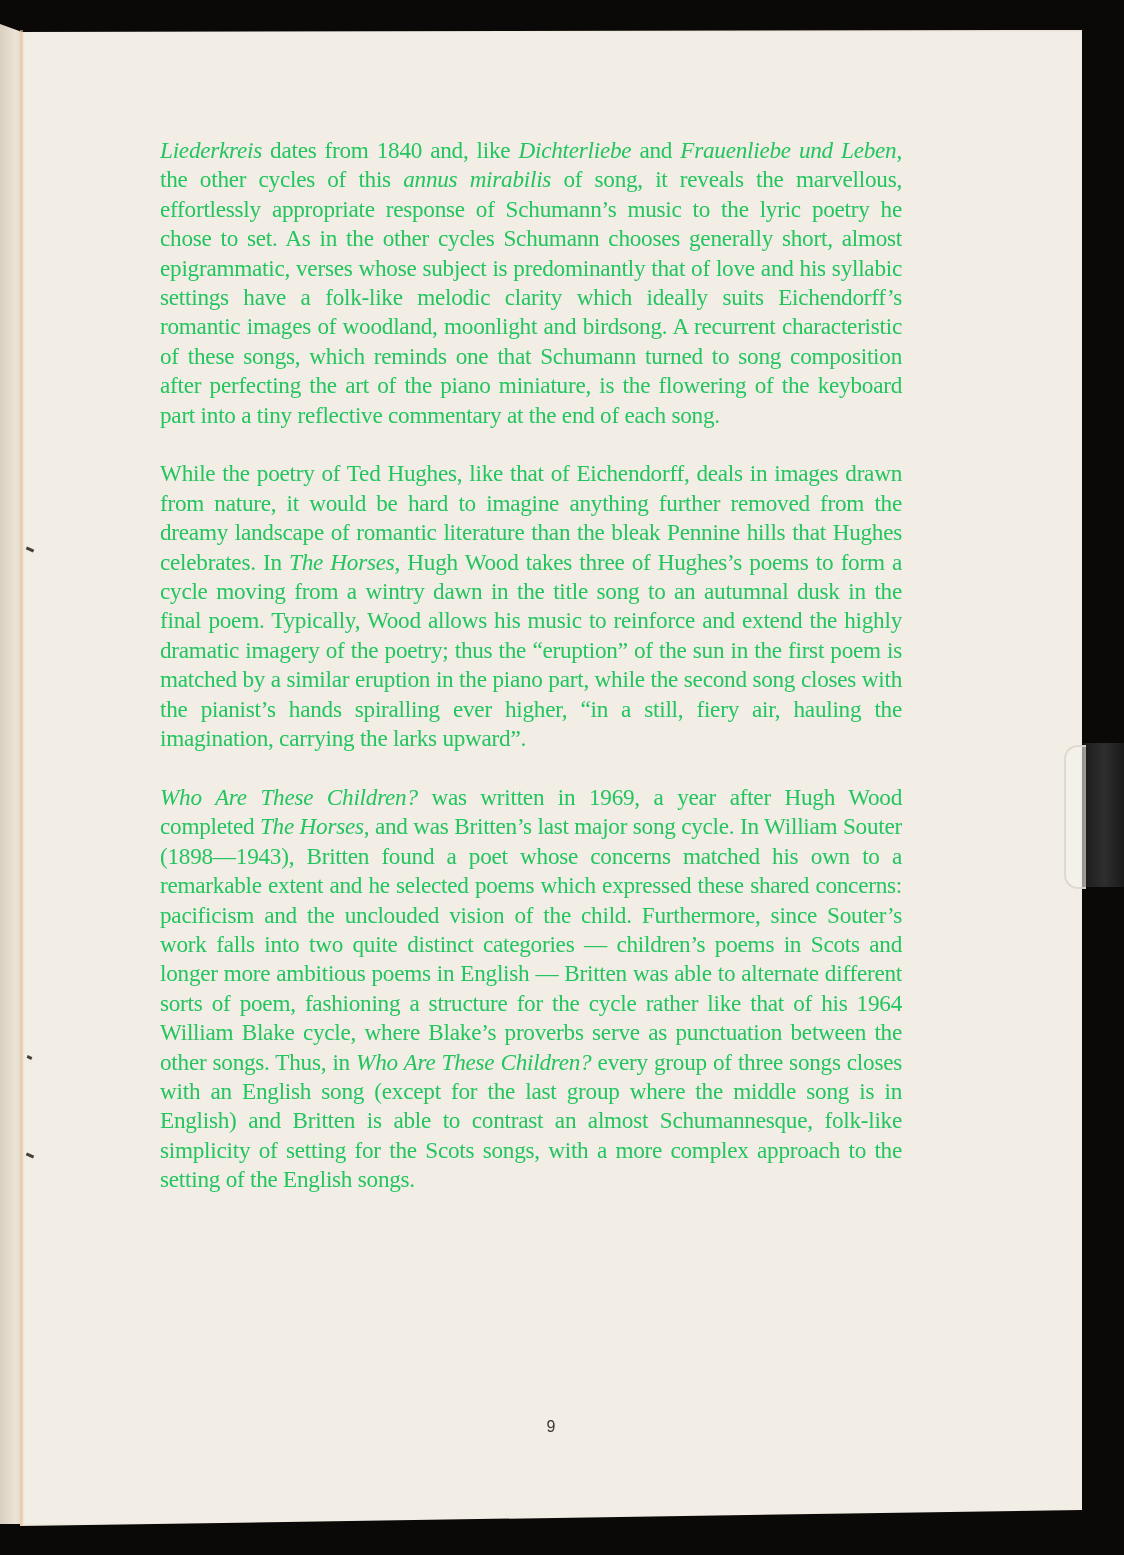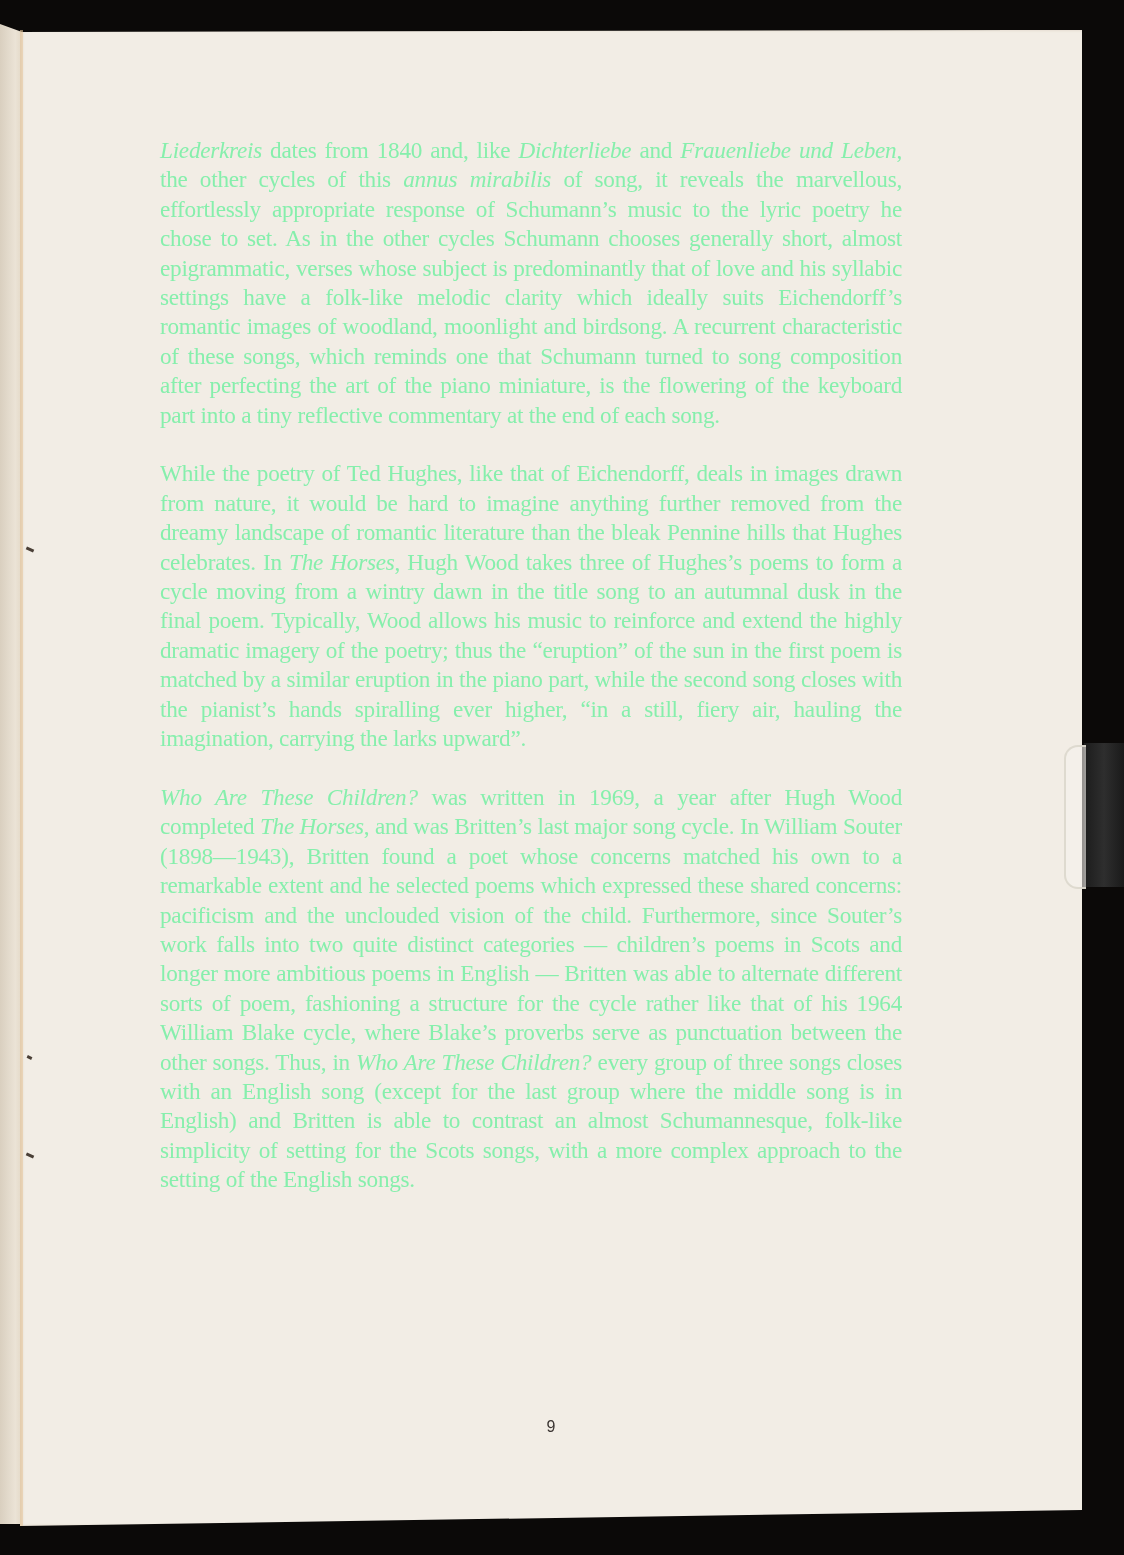--- a/index.html
+++ b/index.html
@@ -28,21 +28,21 @@
     border: 2px solid rgba(220,215,205,0.9); border-right: none;
     border-radius: 14px 0 0 14px;
     background: rgba(245,242,236,0.6);
   }
   .clip-shadow {
     position: absolute; left: 1084px; top: 743px; width: 40px; height: 144px;
     background: linear-gradient(90deg, #1c1c1c, #2e2e2e 50%, #1a1a1a);
   }
   .text {
     position: absolute; left: 160px; top: 136px; width: 742px;
-    color: #86efac;
+    color: #22c55e;
     font-size: 23.2px; line-height: 29.4px;
     letter-spacing: -0.25px;
     font-family: Liberation Serif, serif;
   }
   .para { margin: 0 0 29.4px 0; text-align: justify; }
   .para em { font-style: italic; }
   .page-number {
     position: absolute; left: 0; width: 1062px; top: 1418px; left: 20px;
     text-align: center; font-family: "Liberation Sans", sans-serif;
     font-size: 16px; color: #3b3532;

